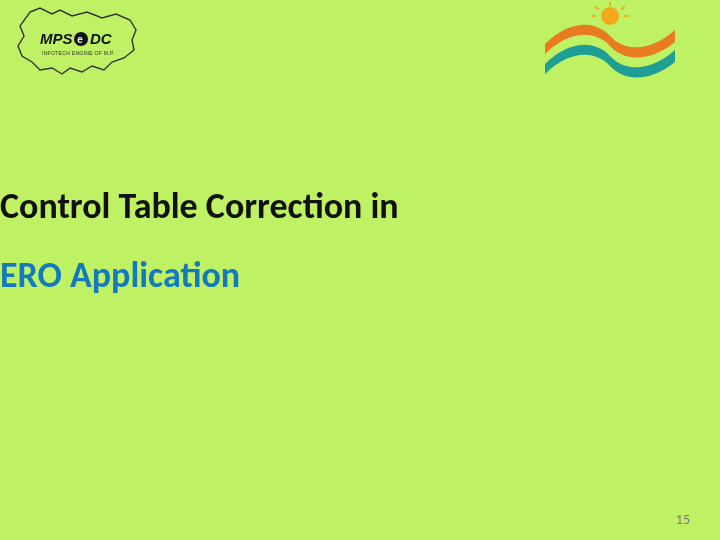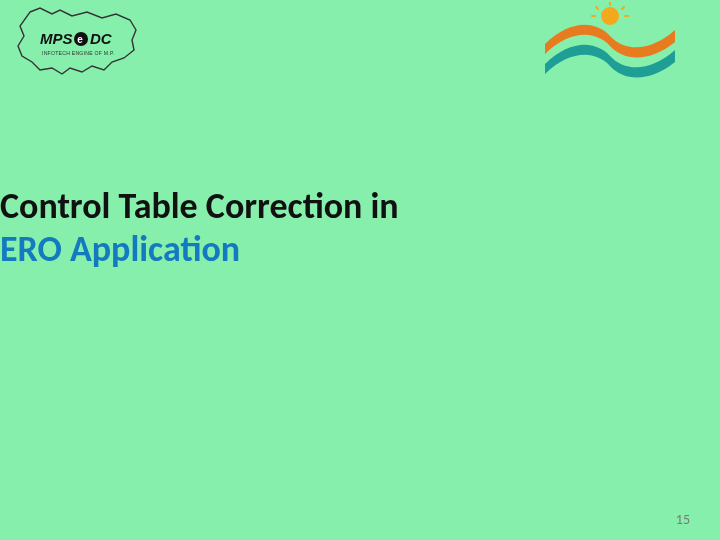--- a/index.html
+++ b/index.html
@@ -1,21 +1,21 @@
 <!DOCTYPE html>
 <html><head>
 <meta charset="utf-8">
 <style>
   * { margin: 0; padding: 0; box-sizing: border-box; }
   html, body { width: 720px; height: 540px; font-family: "Calibri", "Segoe UI", Arial, sans-serif; background: #fff; }
   .slide {
     position: relative;
     width: 720px;
     height: 540px;
-    background: #86efac;
+    background: #bef264;
   }
   .logo-left {
     position: absolute;
     top: 6px;
     left: 12px;
     width: 130px;
     height: 75px;
   }
   .logo-right {
     position: absolute;
@@ -30,20 +30,21 @@
     left: 0;
     width: 720px;
     text-align: left;
     font-size: 36px;
     font-weight: 700;
     line-height: 1.2;
     color: #111;
   }
   .title .accent {
     color: #137abf;
+    margin-top: 26px;
   }
   .page-num {
     position: absolute;
     bottom: 12px;
     right: 30px;
     font-size: 14px;
     color: #7a7a7a;
     text-align: center;
   }
 </style>

